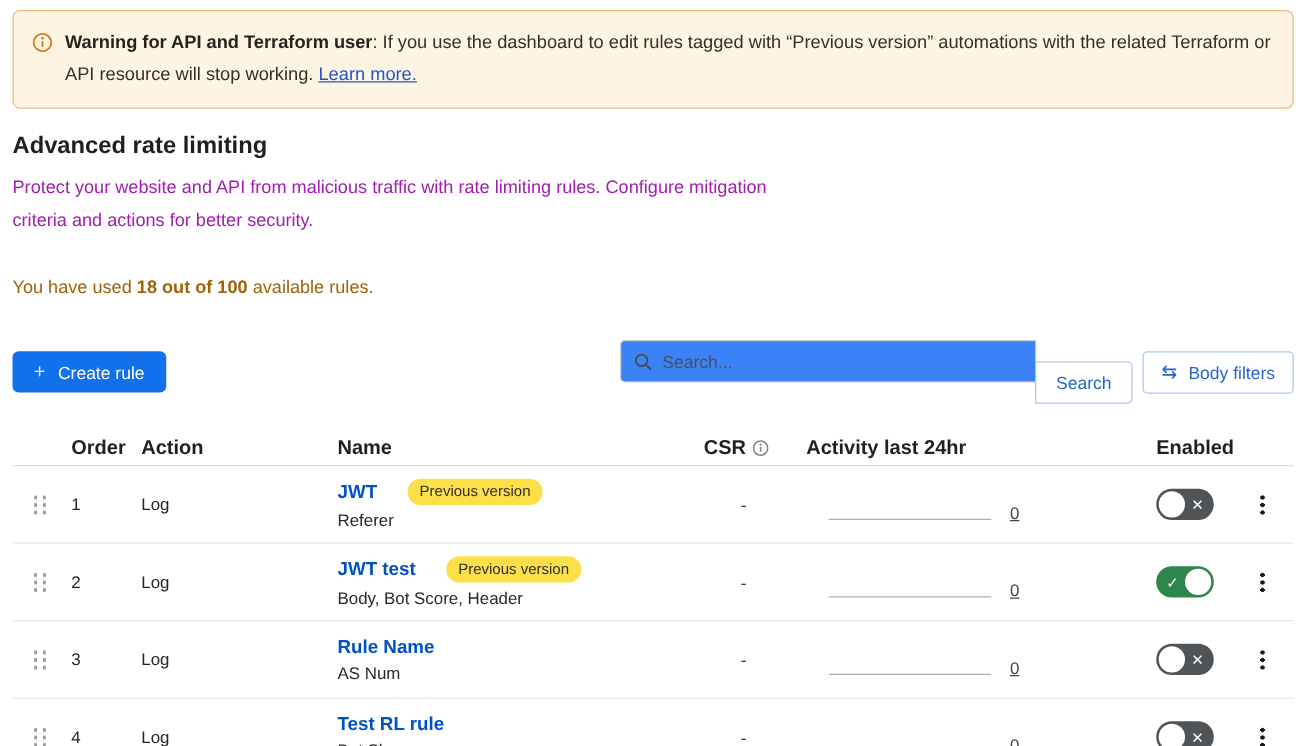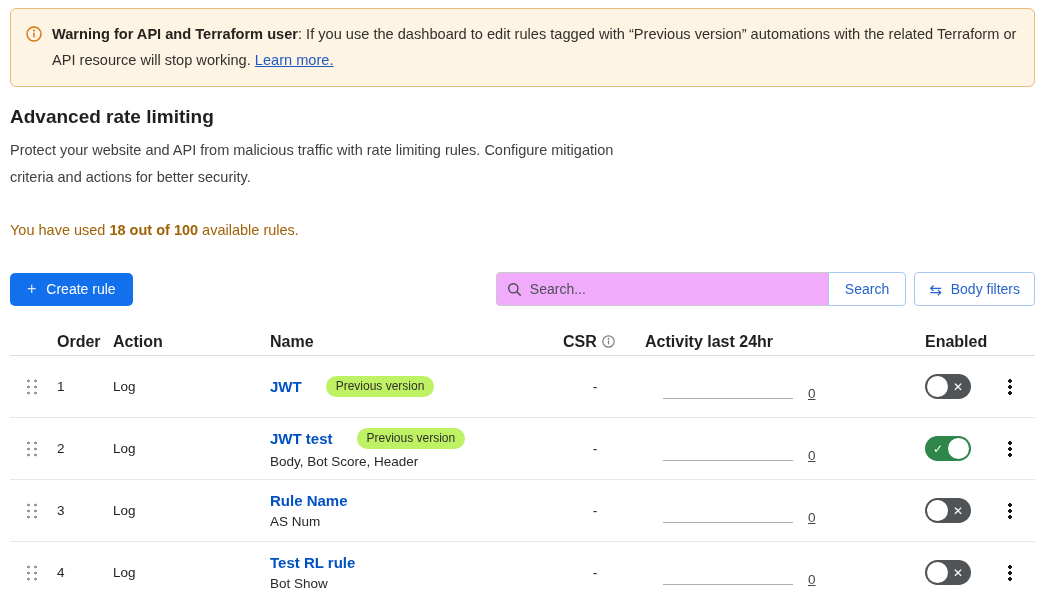--- a/index.html
+++ b/index.html
@@ -39,21 +39,21 @@
     margin-top: 19px;
     font-size: 19px;
     font-weight: 700;
     color: #1d1f21;
   }
   .page-desc {
     margin-top: 9px;
     font-size: 14.5px;
     line-height: 27px;
     max-width: 630px;
-    color: #404040;
+    color: #a21caf;
   }
   .usage {
     margin-top: 31px;
     font-size: 14.5px;
     color: #a16207;
   }
   .usage strong { font-weight: 700; }
 
   
   .toolbar {
@@ -80,40 +80,41 @@
   .toolbar-right { display: flex; gap: 8px; align-items: center; }
   .search-group { display: flex; align-items: stretch; }
   .search-box {
     display: flex;
     align-items: center;
     gap: 8px;
     width: 333px;
     height: 34px;
     border: 1px solid #c9c9c9;
     border-radius: 4px 0 0 4px;
-    background: #f0abfc;
+    background: #3b82f6;
     padding-left: 10px;
   }
   .search-box input {
     border: none; outline: none; flex: 1;
     font-size: 14px; font-family: inherit; color: #333;
     background: transparent; min-width: 0;
   }
   .search-box input::placeholder { color: #4d5055; opacity: 1; }
   .btn-search {
     height: 34px;
     margin-left: -1px;
     padding: 0 16px;
     background: #fff;
     border: 1px solid #a9c8f1;
     border-radius: 0 4px 4px 0;
     color: #2664cc;
     font-size: 14px;
     font-family: inherit;
     cursor: pointer;
+    margin-top: 17px;
   }
   .btn-filters {
     display: flex;
     align-items: center;
     gap: 9px;
     height: 34px;
     padding: 0 14px;
     background: #fff;
     border: 1px solid #a9c8f1;
     border-radius: 4px;
@@ -159,21 +160,21 @@
   .cell-name { padding-left: 10px; }
   .name-line { display: flex; align-items: center; gap: 24px; }
   .rule-link {
     color: #0051c3;
     font-size: 15px;
     font-weight: 700;
     text-decoration: none;
     cursor: pointer;
   }
   .badge {
-    background: #bef264;
+    background: #fde047;
     color: #33302a;
     font-size: 12px;
     padding: 3px 10px 4px 10px;
     border-radius: 12px;
     white-space: nowrap;
   }
   .criteria { margin-top: 5px; font-size: 13.5px; color: #25282c; }
   .cell-csr { text-align: center; padding-left: 20px; font-size: 14px; color: #33363a; }
   .cell-activity {
     height: 100%;
@@ -293,20 +294,21 @@
     <div class="cell-handle">
             <span class="dots"></span>
           </div>
     <div class="cell-order">1</div>
     <div class="cell-action">Log</div>
     <div class="cell-name">
       <div class="name-line">
         <a class="rule-link">JWT</a>
         <span class="badge">Previous version</span>
       </div>
+      <div class="criteria">Referer</div>
     </div>
     <div class="cell-csr">-</div>
     <div class="cell-activity">
       <span class="sparkline"></span>
       <a class="activity-count">0</a>
     </div>
     <div class="cell-enabled">
       <div class="toggle off">
         <span class="knob"></span>
         <span class="mark">✕</span>

